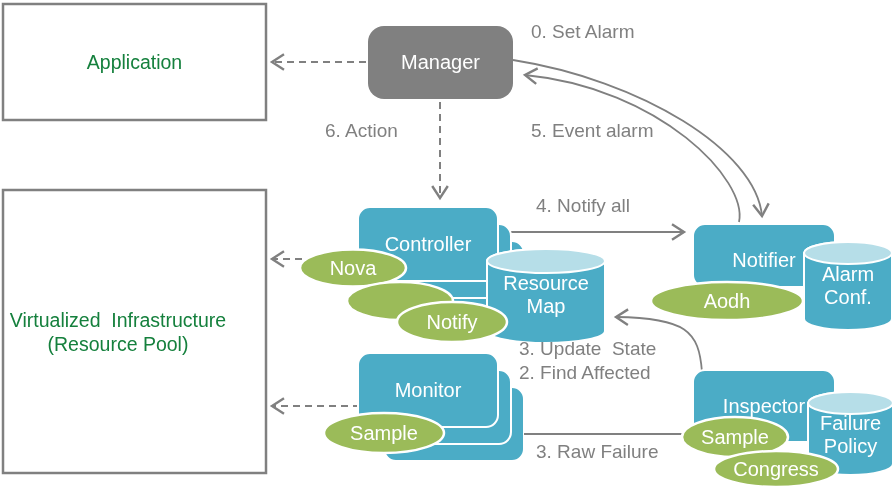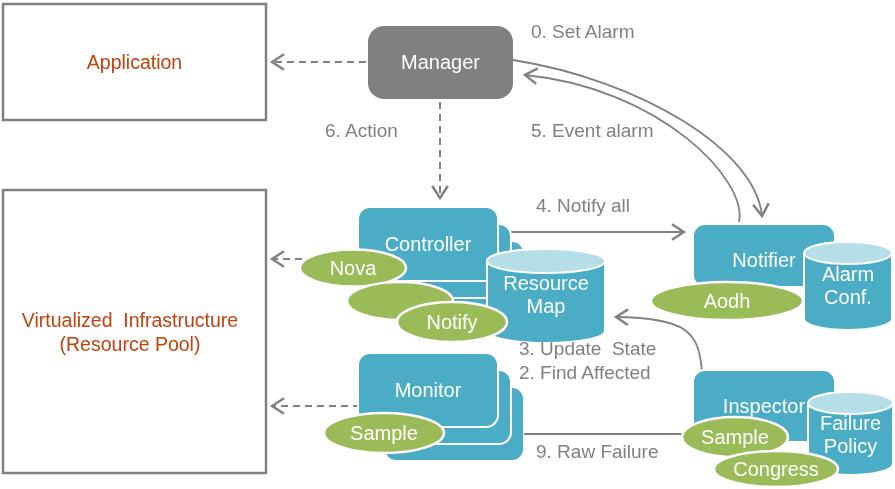--- a/index.html
+++ b/index.html
@@ -7,21 +7,21 @@
     position:relative; width:895px; height:489px; background:#fff;
     font-family:"Liberation Sans", sans-serif; overflow:hidden;
   }
   #shapes { position:absolute; left:0; top:0; }
   .lbl {
     position:absolute; display:flex; flex-direction:column;
     align-items:center; justify-content:center; text-align:center;
     white-space:pre; pointer-events:none;
   }
   .white-lbl { color:#ffffff; font-size:20px; }
-  .gray-lbl  { color:#c2410c; font-size:19.5px; }
+  .gray-lbl  { color:#15803d; font-size:19.5px; }
   .step {
     position:absolute; color:#808080; font-size:19px; white-space:pre;
     pointer-events:none;
   }
   .two-line { line-height:23px;text-align:right; }
   .vi-lines { line-height:24px; }
 </style>
 </head>
 <body>
 
@@ -87,21 +87,21 @@
     <ellipse cx="400" cy="301" rx="53" ry="19" fill="#9BBB59" stroke="#ffffff" stroke-width="2.5"></ellipse>
     <ellipse cx="452" cy="322" rx="55" ry="20" fill="#9BBB59" stroke="#ffffff" stroke-width="2.5"></ellipse>
     <ellipse cx="384" cy="433" rx="60" ry="20" fill="#9BBB59" stroke="#ffffff" stroke-width="2.5"></ellipse>
     <ellipse cx="727" cy="301" rx="76" ry="19" fill="#9BBB59" stroke="#ffffff" stroke-width="2.5"></ellipse>
     <ellipse cx="735" cy="437" rx="53" ry="20" fill="#9BBB59" stroke="#ffffff" stroke-width="2.5"></ellipse>
     <ellipse cx="776" cy="469" rx="62" ry="18" fill="#9BBB59" stroke="#ffffff" stroke-width="2.5"></ellipse>
   </svg>
 
   <div class="lbl gray-lbl" style="left:3px; top:4px; width:263px; height:116px;">Application</div>
 
-  <div class="lbl gray-lbl vi-lines" style="left:3px; top:190px; width:230px; height:283px;padding-left:12px;">
+  <div class="lbl gray-lbl vi-lines" style="left:3px; top:190px; width:230px; height:283px;">
     <div>Virtualized  Infrastructure</div>
     <div>(Resource Pool)</div>
   </div>
 
   <div class="lbl white-lbl" style="left:368px; top:26px; width:145px; height:73px;border-radius:10px;">Manager</div>
 
   <div class="lbl white-lbl" style="left:358px; top:207px; width:140px; height:74px;">Controller</div>
 
   <div class="lbl white-lbl" style="left:358px; top:353px; width:140px; height:74px;">Monitor</div>
 
@@ -130,15 +130,15 @@
   <div class="lbl white-lbl" style="left:651px; top:282px; width:152px; height:38px;">Aodh</div>
   <div class="lbl white-lbl" style="left:682px; top:417px; width:106px; height:40px;">Sample</div>
   <div class="lbl white-lbl" style="left:714px; top:451px; width:124px; height:36px;">Congress</div>
 
   <div class="step" style="left:531px; top:21px;">0. Set Alarm</div>
   <div class="step" style="left:531px; top:120px;">5. Event alarm</div>
   <div class="step" style="left:325px; top:120px;">6. Action</div>
   <div class="step" style="left:536px; top:195px;">4. Notify all</div>
   <div class="step" style="left:519px; top:338px;">3. Update  State</div>
   <div class="step" style="left:519px; top:362px;">2. Find Affected</div>
-  <div class="step" style="left:536px; top:441px;">9. Raw Failure</div>
+  <div class="step" style="left:536px; top:441px;">3. Raw Failure</div>
 
 </div>
 
 </body></html>

